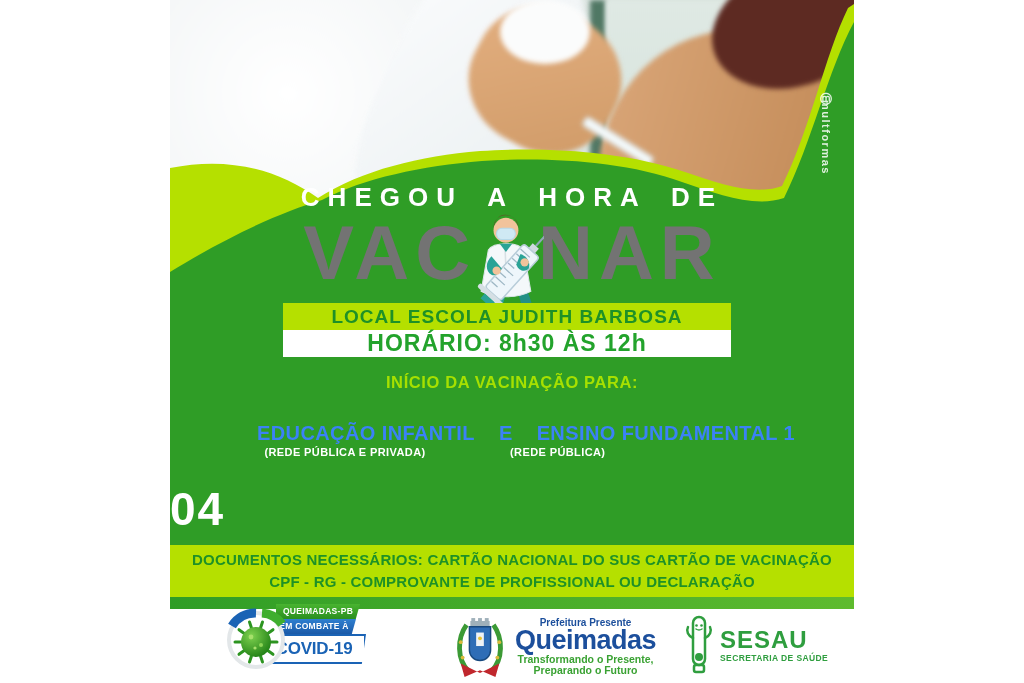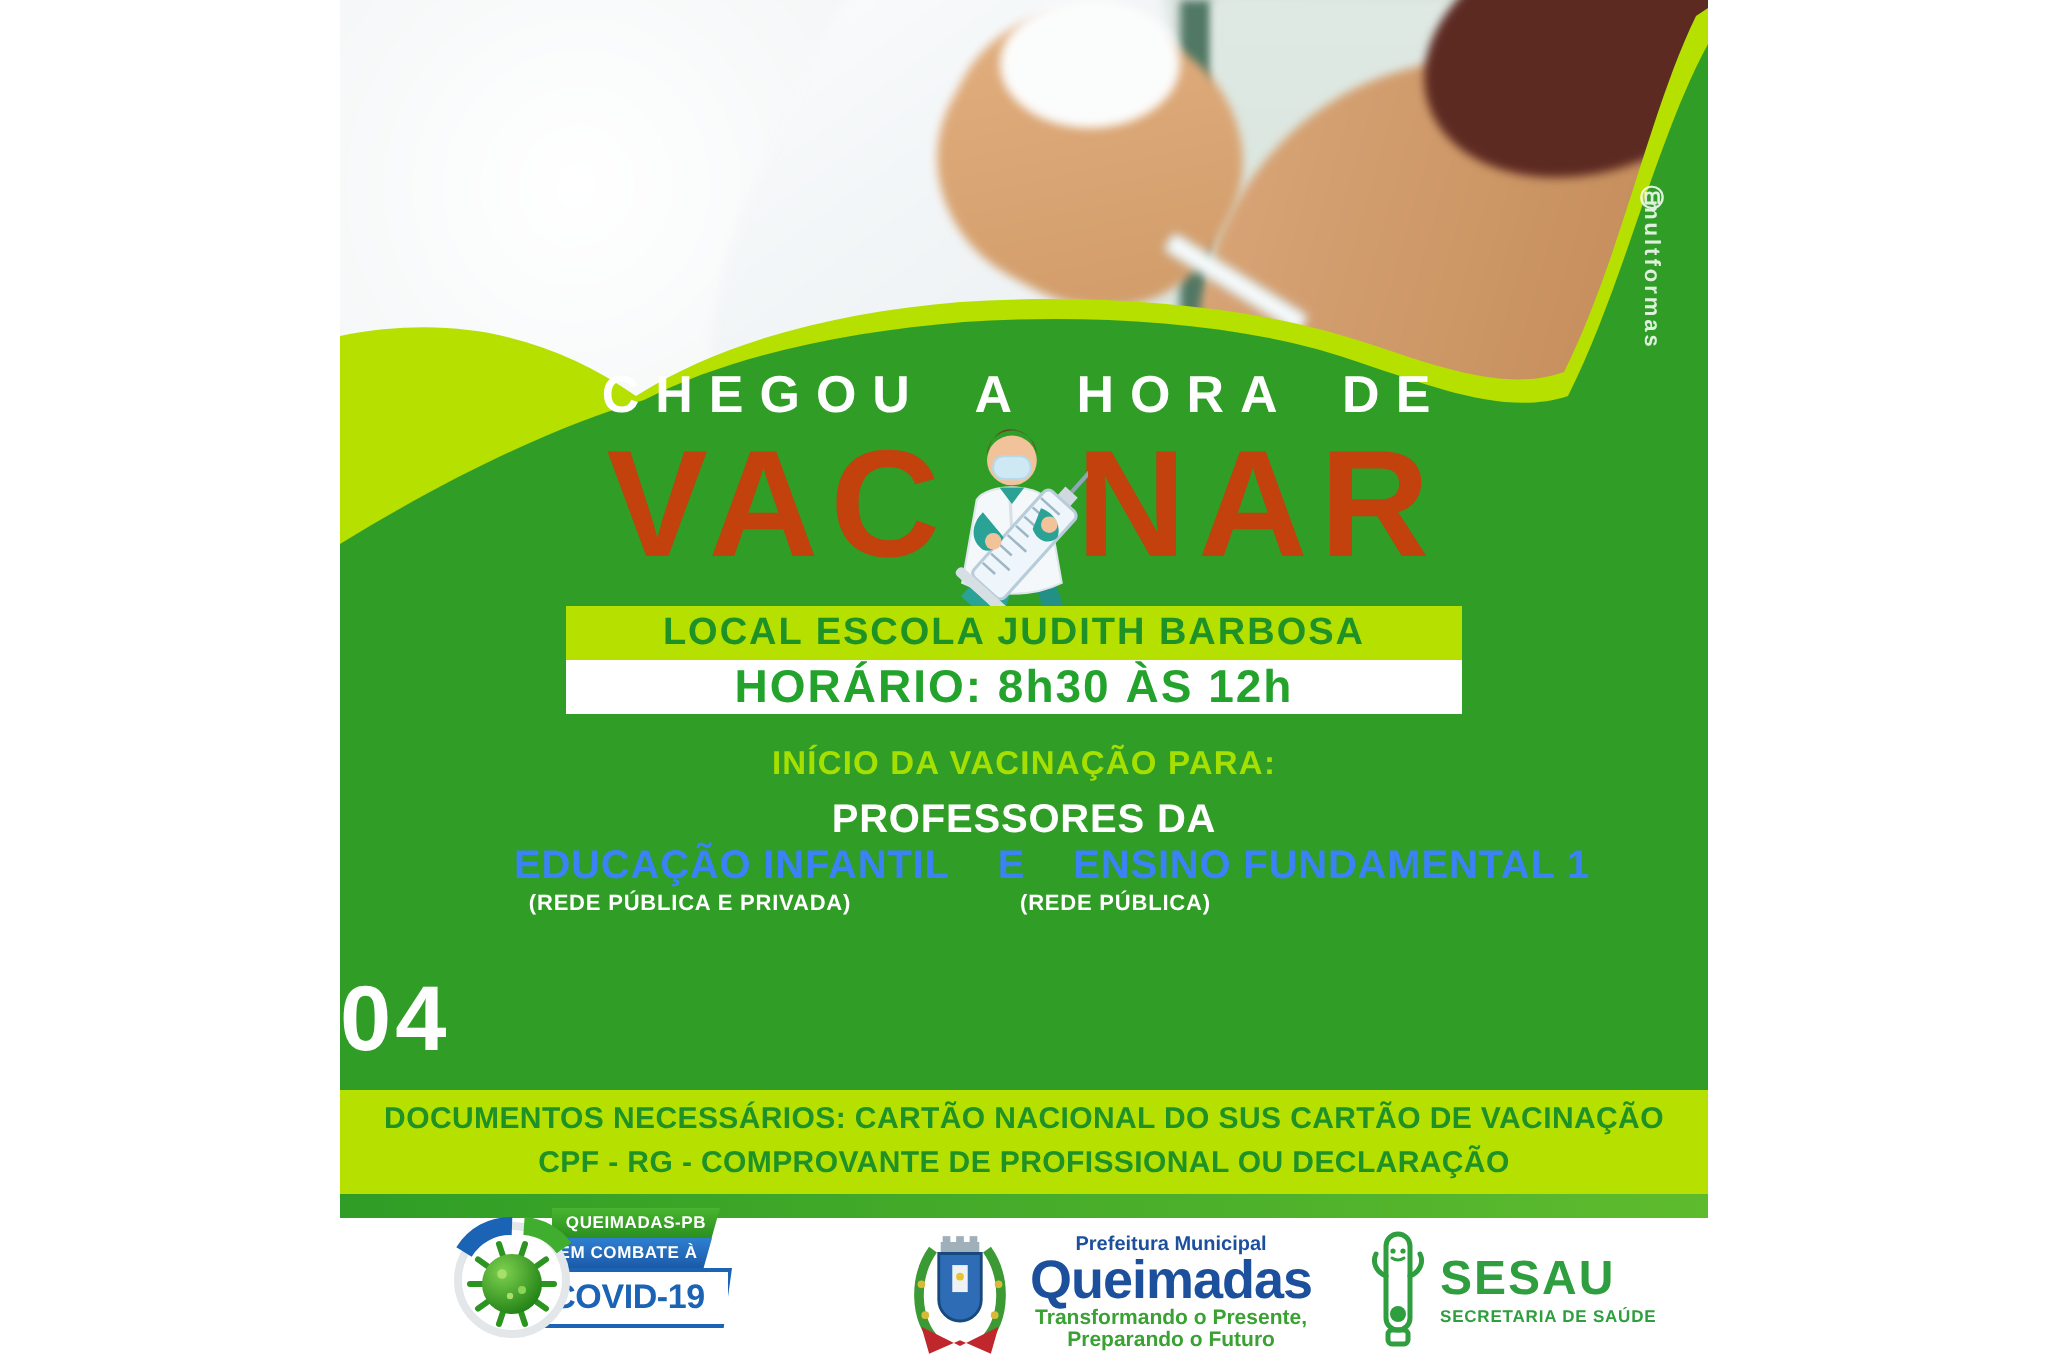--- a/index.html
+++ b/index.html
@@ -34,21 +34,21 @@
   
   .watermark{position:absolute;top:82px;right:20px;color:#ffffff;opacity:.85;
              writing-mode:vertical-rl;text-orientation:mixed;font-size:11px;font-weight:bold;
              letter-spacing:1.5px;display:flex;align-items:center;gap:4px;}
   .wm-glyph{font-size:12px;}
 
   
   .kicker{position:absolute;left:0;top:182px;width:684px;text-align:center;color:#ffffff;
           font-size:26px;font-weight:800;letter-spacing:8px;word-spacing:10px;}
   .mainline{position:absolute;left:0;top:210px;width:684px;display:flex;justify-content:center;
-            align-items:flex-end;color:#c2410c;font-size:76px;font-weight:800;letter-spacing:6px;line-height:86px;}
+            align-items:flex-end;color:#737373;font-size:76px;font-weight:800;letter-spacing:6px;line-height:86px;}
   .doc-slot{position:relative;width:62px;height:86px;}
   .doc-slot svg{position:absolute;left:-6px;bottom:-40px;width:74px;height:140px;}
 
   
   .bar{position:absolute;left:113px;width:448px;height:27px;line-height:27px;text-align:center;
        font-weight:800;letter-spacing:1px;}
   .bar-lime{top:303px;background:var(--lime);color:var(--bar-text-green);font-size:19px;}
   .bar-white{top:330px;background:#ffffff;color:#23a32c;font-size:23px;}
 
   
@@ -177,21 +177,20 @@
           <circle cx="52" cy="64" r="4" fill="#f2c39b"></circle>
         </svg>
       </span>
       <span>NAR</span>
     </div>
 
     <div class="bar bar-lime">LOCAL ESCOLA JUDITH BARBOSA</div>
     <div class="bar bar-white">HORÁRIO: 8h30 ÀS 12h</div>
 
     <div class="intro">INÍCIO DA VACINAÇÃO PARA:</div>
-    <div class="aud1">PROFESSORES DA</div>
     <div class="aud2">
       <span>EDUCAÇÃO INFANTIL</span>
       <span>E</span>
       <span>ENSINO FUNDAMENTAL 1</span>
     </div>
     <div class="notes">
       <span class="note1">(REDE PÚBLICA E PRIVADA)</span>
       <span class="note2">(REDE PÚBLICA)</span>
     </div>
 
@@ -255,21 +254,21 @@
           <path d="M18,6 h20 v6 h-20 Z" fill="#9fb0ba"></path>
           <rect x="19" y="3" width="4" height="4" fill="#9fb0ba"></rect>
           <rect x="26" y="3" width="4" height="4" fill="#9fb0ba"></rect>
           <rect x="33" y="3" width="4" height="4" fill="#9fb0ba"></rect>
           <path d="M17,12 h22 v24 a11,11 0 0 1 -22,0 Z" fill="#2e6db6" stroke="#18497e" stroke-width="1.5"></path>
           <rect x="24" y="18" width="8" height="14" fill="#eef2f5"></rect>
           <circle cx="28" cy="24" r="2" fill="#e8c231"></circle>
           <path d="M8,50 L28,60 L48,50 L44,64 L28,57 L12,64 Z" fill="#c0272d"></path>
         </svg>
         <div class="pref-col">
-          <div class="pref-top">Prefeitura Municipal</div>
+          <div class="pref-top">Prefeitura Presente</div>
           <div class="pref-name">Queimadas</div>
           <div class="pref-tag">Transformando o Presente,</div>
           <div class="pref-tag">Preparando o Futuro</div>
         </div>
       </div>
 
       <div class="sesau">
         <svg viewBox="0 0 34 62">
           <g fill="none" stroke="#2f9e3f" stroke-width="2.5" stroke-linecap="round">
             <rect x="11" y="3" width="12" height="48" rx="6"></rect>

